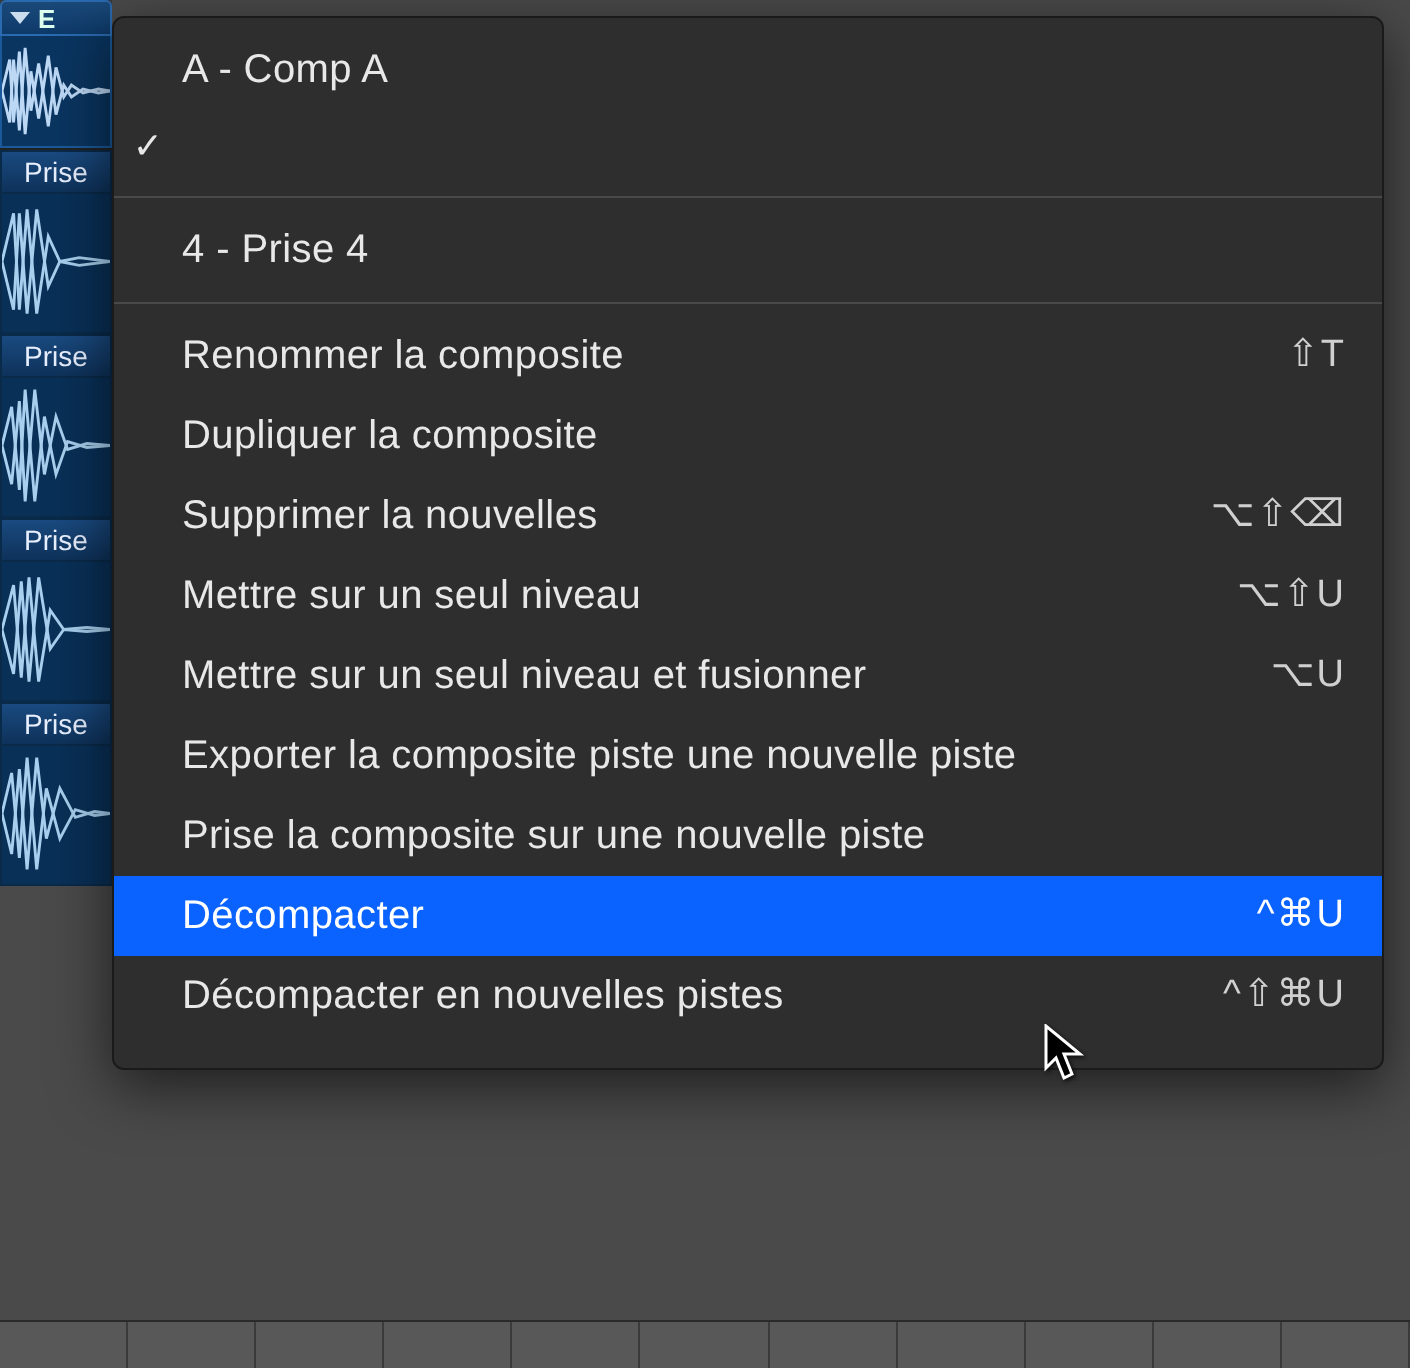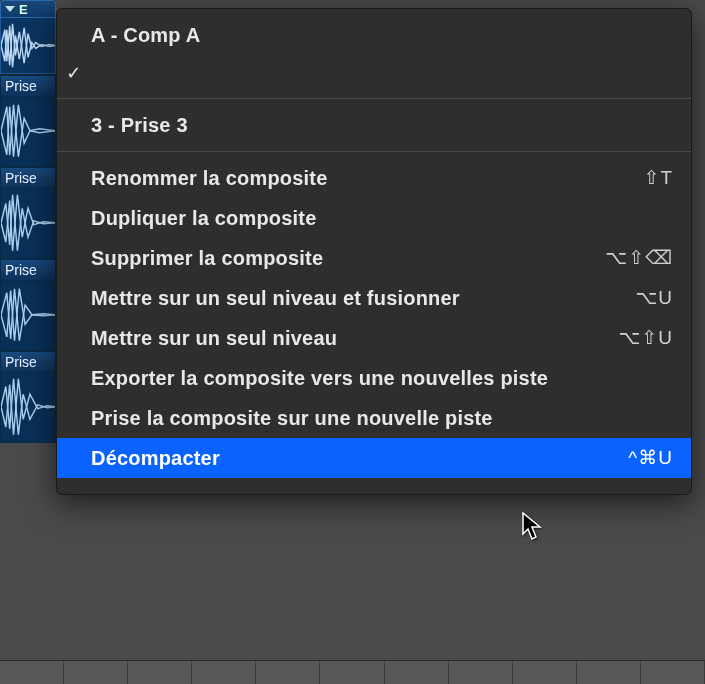--- a/index.html
+++ b/index.html
@@ -48,20 +48,21 @@
     .region-header {
       height: 22px;
       background: linear-gradient(180deg, #1a4a80, #0e325a);
       border: 1px solid #0a2a4a;
       padding: 0 4px;
       display: flex;
       align-items: center;
       color: #e8f0ff;
       font-size: 14px;
       font-weight: 500;
+      justify-content: center;
     }
     .region-wave {
       height: 70px;
       background: #093057;
       border: 1px solid #0a2a4a;
       border-top: none;
       position: relative;
       overflow: hidden;
     }
     .timeline {
@@ -95,21 +96,21 @@
       line-height: 1.5;
       cursor: default;
     }
     .menu-item .check {
       width: 34px;
       text-align: center;
       flex-shrink: 0;
       font-size: 18px;
       color: #e8e8e8;
     }
-    .menu-item .label { flex: 1; white-space: nowrap; font-weight: bold; }
+    .menu-item .label { flex: 1; white-space: nowrap; }
     .menu-item .shortcut {
       color: #d0d0d0;
       font-size: 19px;
       letter-spacing: 1px;
       white-space: nowrap;
     }
     .menu-item.highlighted {
       background: #0a63ff;
       color: #fff;
     }
@@ -210,62 +211,67 @@
   <div class="menu-item">
     <span class="check"></span>
     <span class="label">A - Comp A</span>
   </div>
   <div class="menu-item">
     <span class="check">✓</span>
   </div>
   <div class="menu-sep"></div>
   <div class="menu-item">
     <span class="check"></span>
-    <span class="label">3 - Prise 3</span>
+    <span class="label">4 - Prise 4</span>
   </div>
   <div class="menu-sep"></div>
   <div class="menu-item">
     <span class="check"></span>
     <span class="label">Renommer la composite</span>
     <span class="shortcut">⇧T</span>
   </div>
   <div class="menu-item">
     <span class="check"></span>
     <span class="label">Dupliquer la composite</span>
     <span class="shortcut"></span>
   </div>
   <div class="menu-item">
     <span class="check"></span>
-    <span class="label">Supprimer la composite</span>
+    <span class="label">Supprimer la nouvelles</span>
     <span class="shortcut">⌥⇧⌫</span>
+  </div>
+  <div class="menu-item">
+    <span class="check"></span>
+    <span class="label">Mettre sur un seul niveau</span>
+    <span class="shortcut">⌥⇧U</span>
   </div>
   <div class="menu-item">
     <span class="check"></span>
     <span class="label">Mettre sur un seul niveau et fusionner</span>
     <span class="shortcut">⌥U</span>
   </div>
   <div class="menu-item">
     <span class="check"></span>
-    <span class="label">Mettre sur un seul niveau</span>
-    <span class="shortcut">⌥⇧U</span>
-  </div>
-  <div class="menu-item">
-    <span class="check"></span>
-    <span class="label">Exporter la composite vers une nouvelles piste</span>
+    <span class="label">Exporter la composite piste une nouvelle piste</span>
     <span class="shortcut"></span>
   </div>
   <div class="menu-item">
     <span class="check"></span>
     <span class="label">Prise la composite sur une nouvelle piste</span>
     <span class="shortcut"></span>
   </div>
   <div class="menu-item highlighted">
     <span class="check"></span>
     <span class="label">Décompacter</span>
     <span class="shortcut">^⌘U</span>
+  </div>
+  <div class="menu-item">
+    <span class="check"></span>
+    <span class="label">Décompacter en nouvelles pistes</span>
+    <span class="shortcut">^⇧⌘U</span>
   </div>
   <div class="menu-item">
     <span class="check"></span>
 
     <span class="shortcut"></span>
   </div>
 
 </div>
 
 <div class="cursor">

